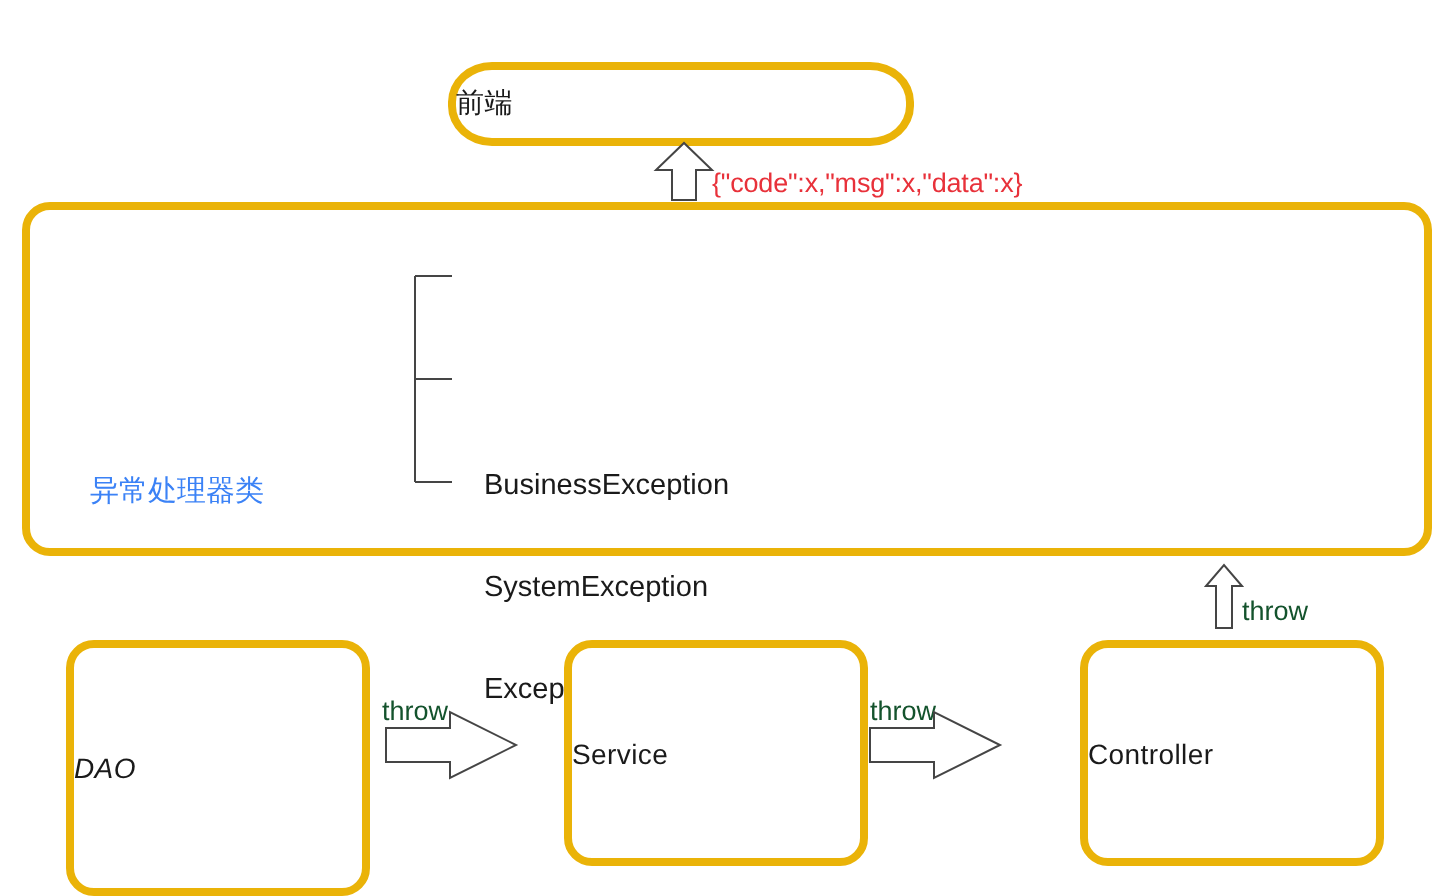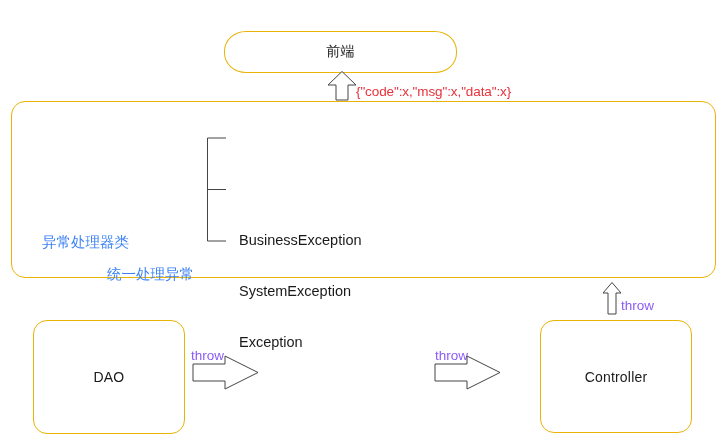--- a/index.html
+++ b/index.html
@@ -12,25 +12,24 @@
     width: 727px;
     height: 448px;
     background: #ffffff;
     overflow: hidden;
     font-family: "Liberation Sans", sans-serif;
     color: #1a1a1a;
   }
   .box {
     position: absolute;
     box-sizing: border-box;
-    border: 1px solid #eab308;
+    border: 4px solid #eab308;
     background: #ffffff;
     display: flex;
     align-items: center;
-    justify-content: center;
   }
   .box-label {
     font-size: 14px;
     color: #1a1a1a;
     letter-spacing: 0.2px;
     white-space: nowrap;
   }
   #frontend-box {
     left: 224px;
     top: 31px;
@@ -43,22 +42,23 @@
     top: 101px;
     width: 705px;
     height: 177px;
     border-radius: 14px;
     display: block;
   }
   #dao-box {
     left: 33px;
     top: 320px;
     width: 152px;
-    height: 114px;
+    height: 128px;
     border-radius: 14px;
+    font-style: italic;
   }
   #service-box {
     left: 282px;
     top: 320px;
     width: 152px;
     height: 113px;
     border-radius: 14px;
   }
   #controller-box {
     left: 540px;
@@ -93,21 +93,21 @@
   .exc-label {
     position: absolute;
     left: 227px;
     font-size: 14.5px;
     white-space: nowrap;
     color: #1a1a1a;
   }
   .throw-label {
     position: absolute;
     font-size: 13.5px;
-    color: #8b5cf6;
+    color: #14532d;
     white-space: nowrap;
   }
   #throw-dao-service { left: 191px; top: 348px; }
   #throw-service-controller { left: 435px; top: 348px; }
   #throw-controller-handler { left: 621px; top: 298px; }
   svg.overlay {
     position: absolute;
     left: 0;
     top: 0;
     width: 727px;
@@ -130,31 +130,33 @@
 <body>
 
 <div id="canvas">
 
   <div class="box" id="frontend-box">
     <span class="box-label">前端</span>
   </div>
 
   <div class="box" id="handler-box">
     <span class="free-text" id="handler-title">异常处理器类</span>
-    <span class="free-text" id="handler-subtitle">统一处理异常</span>
 
     <span class="exc-label" style="top: 181px;">SystemException</span>
     <span class="exc-label" style="top: 130px;">BusinessException</span>
     <span class="exc-label" style="top: 232px;">Exception</span>
   </div>
 
   <span class="free-text" id="json-text">{"code":x,"msg":x,"data":x}</span>
 
   <div class="box" id="dao-box">
     <span class="box-label">DAO</span>
+  </div>
+  <div class="box" id="service-box">
+    <span class="box-label">Service</span>
   </div>
   <div class="box" id="controller-box">
     <span class="box-label">Controller</span>
   </div>
 
   <span class="throw-label" id="throw-dao-service">throw</span>
   <span class="throw-label" id="throw-service-controller">throw</span>
   <span class="throw-label" id="throw-controller-handler">throw</span>
 
   <svg class="overlay" viewBox="0 0 727 448">

